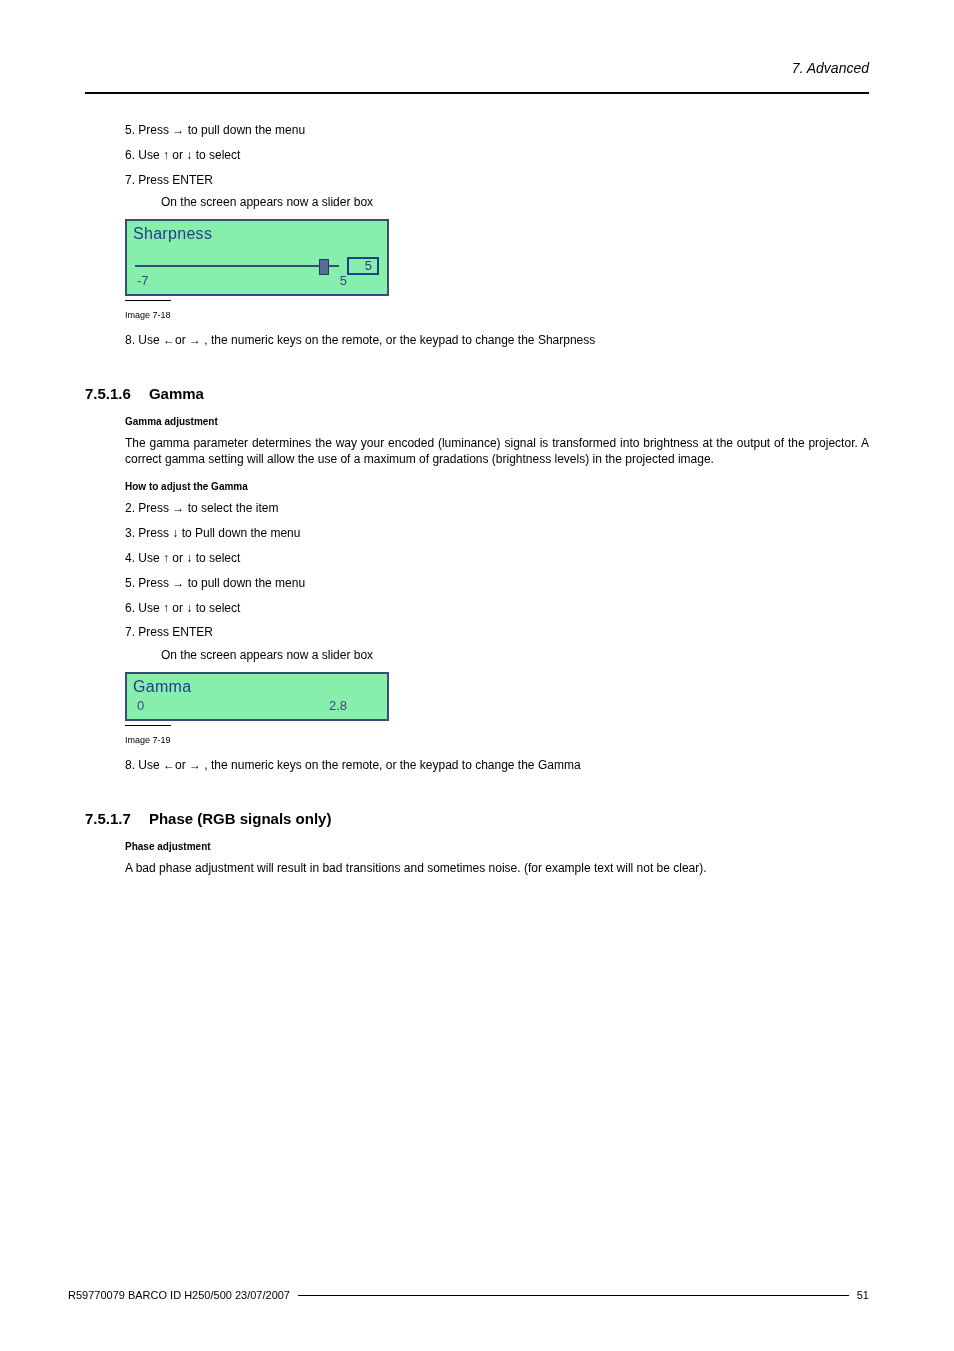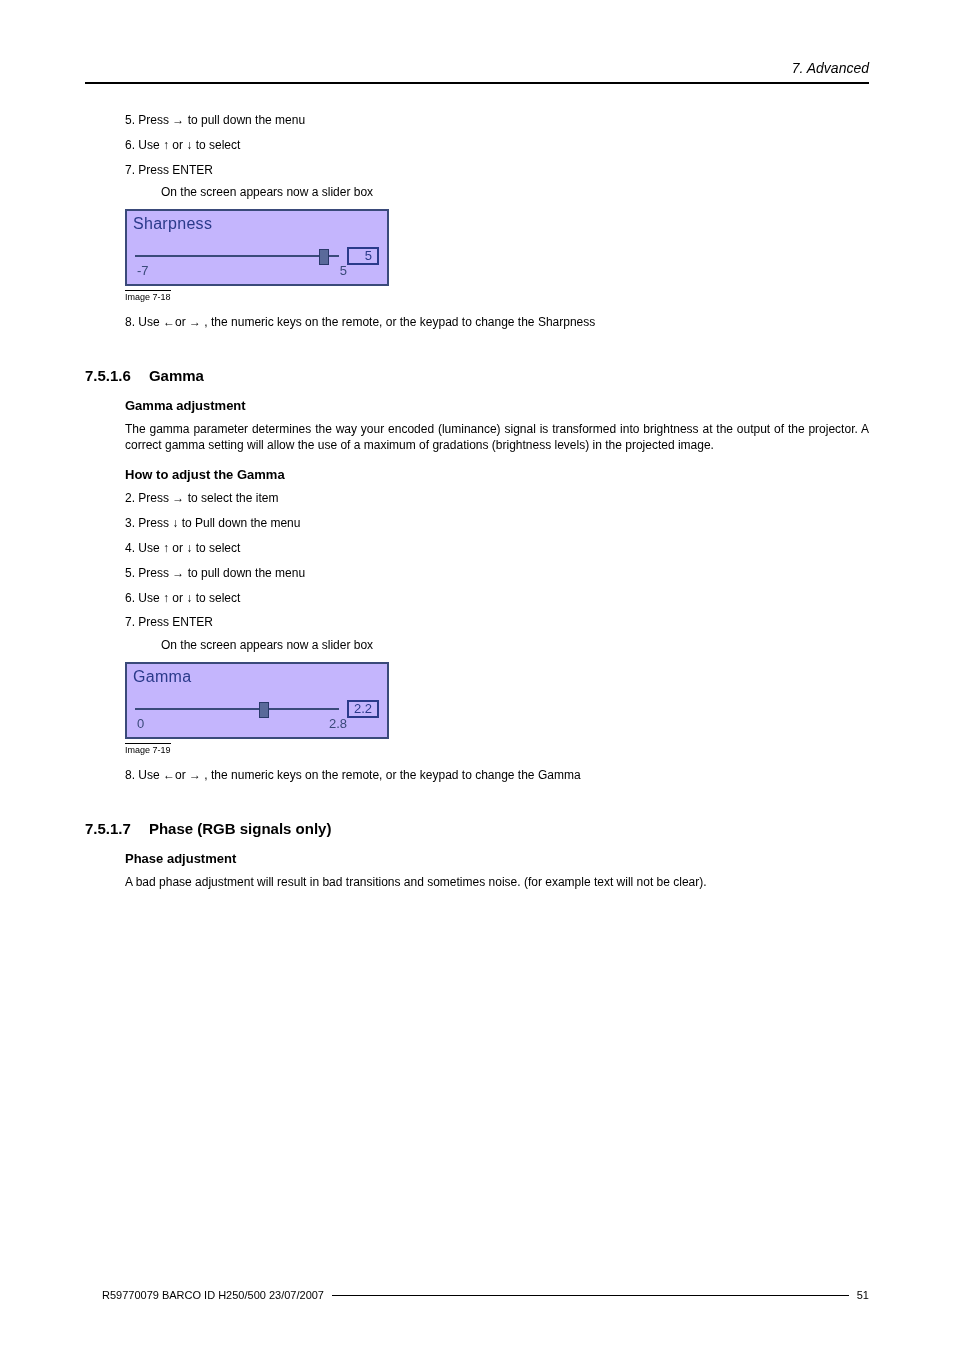--- a/index.html
+++ b/index.html
@@ -14,21 +14,21 @@
     width: 954px;
     height: 1351px;
     position: relative;
     box-sizing: border-box;
     padding: 60px 85px 40px 85px;
   }
   .header {
     text-align: right;
     font-style: italic;
     font-size: 14px;
-    padding-bottom: 6px;
+    padding-bottom: 16px;
     border-bottom: 2px solid #000;
     margin-bottom: 28px;
   }
   .content {
     padding-left: 40px;
   }
   ol.steps {
     list-style: none;
     padding-left: 0;
     margin: 0;
@@ -43,21 +43,21 @@
     margin-left: 18px;
     text-indent: 0;
     margin-top: 6px;
     margin-bottom: 8px;
   }
   .slider-box {
     border: 2px solid #3a4a7a;
     width: 260px;
     margin-top: 6px;
     margin-bottom: 2px;
-    background: #c4b5fd;
+    background: #86efac;
     padding-bottom: 6px;
   }
   .slider-title {
     color: #2a3a8a;
     font-family: Arial, sans-serif;
     font-size: 16px;
     padding: 4px 6px 4px 6px;
     letter-spacing: 0.3px;
   }
   .slider-row {
@@ -103,53 +103,53 @@
     color: #3a4a7a;
     font-size: 13px;
     margin-top: -2px;
   }
   .img-caption {
     font-size: 9px;
     margin-top: 2px;
     margin-bottom: 12px;
     border-top: 1px solid #000;
     display: inline-block;
-    padding-top: 1px;
+    padding-top: 9px;
   }
   .sec-heading {
     font-weight: bold;
     font-size: 15px;
     margin-top: 36px;
     margin-bottom: 14px;
     margin-left: -40px;
   }
   .sec-heading .num {
     margin-right: 18px;
   }
   .sub-heading {
     font-weight: bold;
-    font-size: 13px;
+    font-size: 10px;
     margin-top: 14px;
     margin-bottom: 8px;
   }
   .para {
     text-align: justify;
     line-height: 1.35;
     margin-bottom: 10px;
   }
   .italic {
     font-style: italic;
   }
   .bold {
     font-weight: normal;
   }
   .footer {
     position: absolute;
     bottom: 50px;
-    left: 102px;
+    left: 68px;
     right: 85px;
     display: flex;
     align-items: center;
     font-size: 11px;
   }
   .footer-line {
     flex: 1;
     height: 1px;
     background: #000;
     margin: 0 8px;
@@ -214,27 +214,20 @@
       <li>5.  Press → to pull down the menu</li>
       <li>6.  Use ↑ or ↓ to select</li>
       <li>
         <span>7.  Press </span><span class="bold">ENTER</span>
         <div class="subtext">On the screen appears now a slider box</div>
       </li>
     </ol>
 
     <div class="slider-box">
       <div class="slider-title">Gamma</div>
-      <div class="slider-row">
-        <div class="slider-track">
-          <div class="slider-line"></div>
-          <div class="slider-thumb" style="left:61%"></div>
-        </div>
-        <div class="slider-value-box">2.2</div>
-      </div>
       <div class="slider-scale">
         <span>0</span>
         <span>2.8</span>
       </div>
     </div>
     <div class="img-caption">Image 7-19</div>
 
     <ol class="steps">
       <li>8.  Use ←or → , the numeric keys on the remote, or the keypad to change the Gamma</li>
     </ol>

